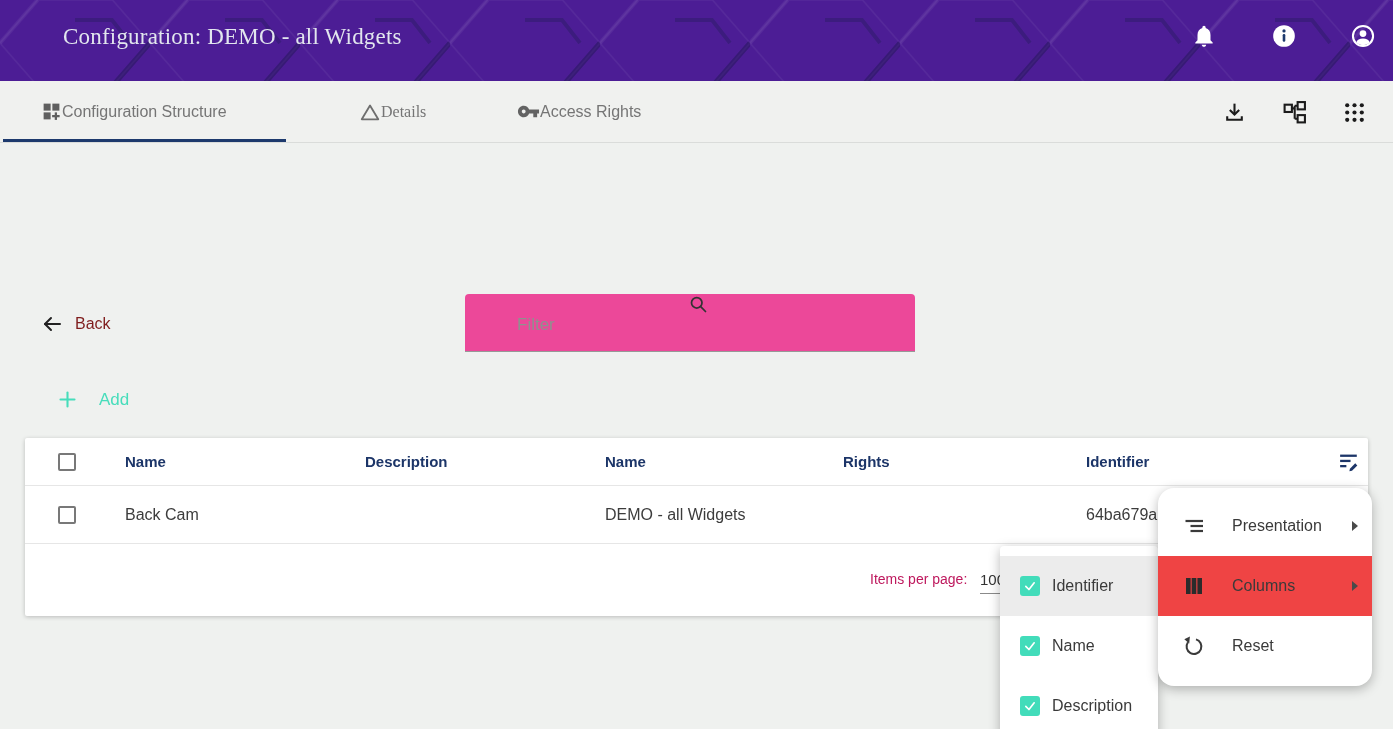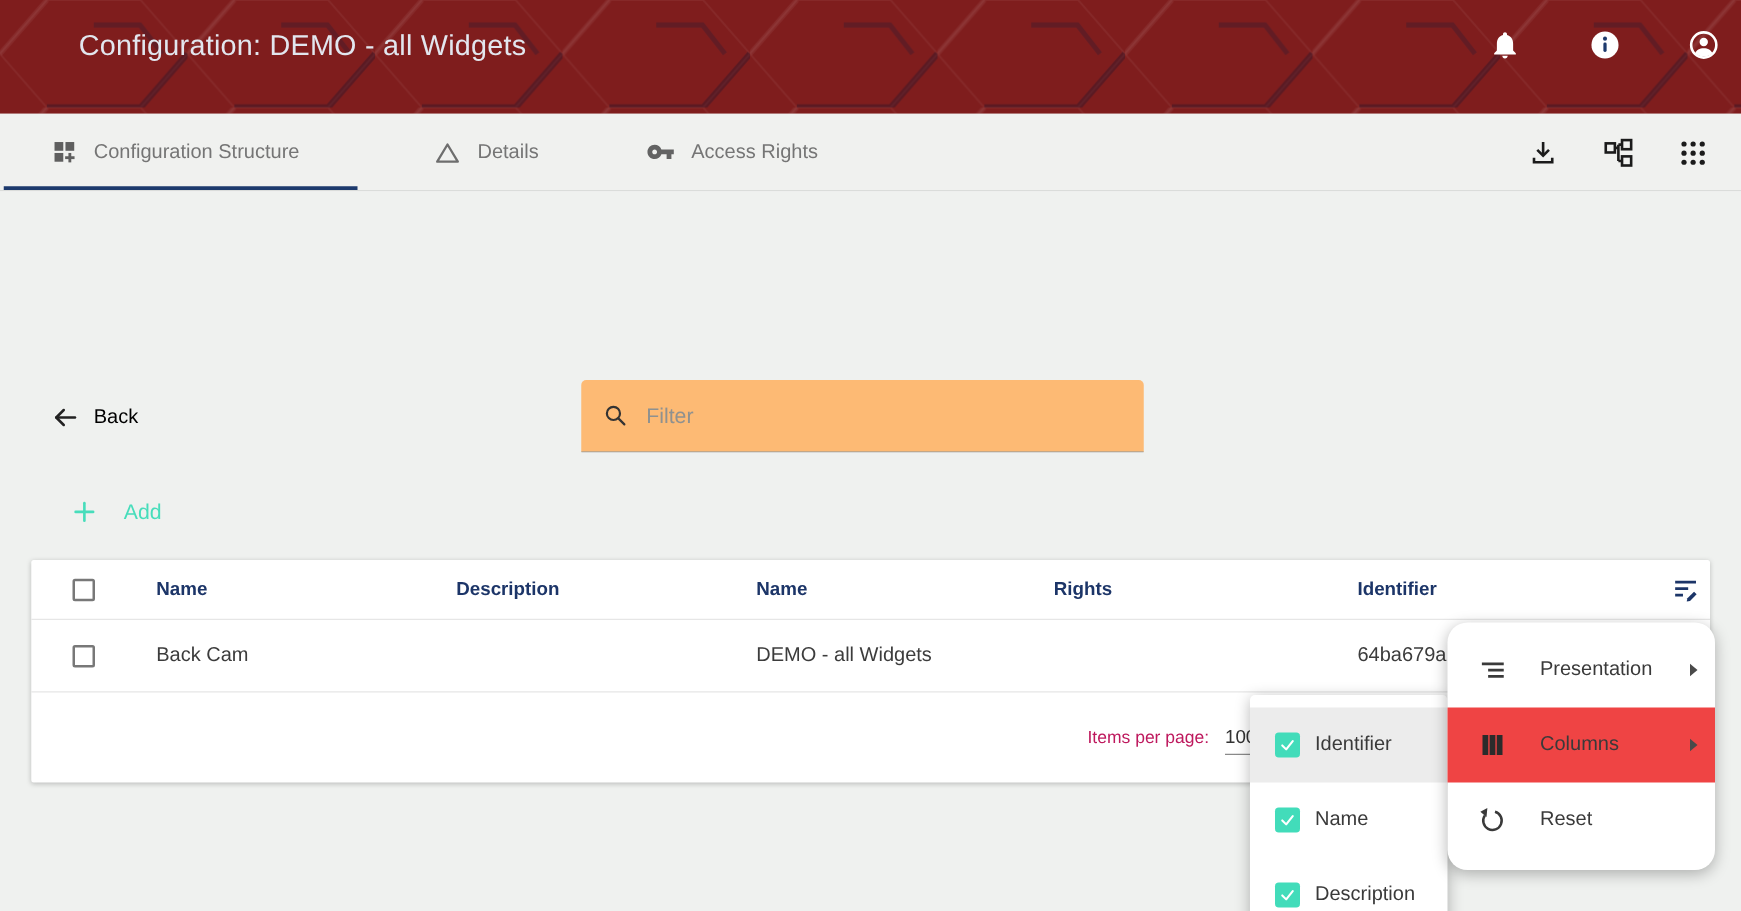--- a/index.html
+++ b/index.html
@@ -1,44 +1,44 @@
 <!DOCTYPE html>
 <html><head>
 <meta charset="utf-8">
 <style>
   * { margin:0; padding:0; box-sizing:border-box; }
   html,body { width:1393px; height:729px; overflow:hidden; background:#eff1ef;
     font-family:"Liberation Sans", sans-serif; }
 
   
-  .app-header { position:relative; height:91px; background:#7f1d1d; overflow:hidden; }
+  .app-header { position:relative; height:81px; background:#4c1d95; overflow:hidden;font-family:Liberation Serif, serif; }
   .hex-bg { position:absolute; inset:0; width:100%; height:100%; }
   .app-title { position:absolute; left:63px; top:0; height:73px; display:flex; align-items:center;
     color:#e2e6ee; font-size:23px; font-weight:500; letter-spacing:.2px; z-index:2; }
   .hdr-icon { position:absolute; top:23px; width:26px; height:26px; z-index:2; cursor:pointer; }
 
   
   .tabbar { position:relative; height:62px; background:#f0f1ef; border-bottom:1px solid #dadcda; }
-  .tab { position:absolute; top:0; height:61px; display:flex; align-items:center; gap:13px;
+  .tab { position:absolute; top:0; height:61px; display:flex; align-items:center; 
     color:#757575; font-size:16px; cursor:pointer; }
   .tab-cfg { left:41px; }
-  .tab-details { left:347px; }
+  .tab-details { left:359px;font-family:Liberation Serif, serif; }
   .tab-access { left:517px; }
   .tab-underline { position:absolute; left:3px; bottom:0; width:283px; height:3px; background:#1d3a6d; }
   .tab-action { position:absolute; top:19px; width:25px; height:25px; cursor:pointer; }
 
   
   .content { position:relative; height:594px; background:#eff1ef; }
 
   .back-btn { position:absolute; left:40px; top:158px; height:46px; display:flex; align-items:center;
-    gap:11px; color:#000000; font-size:16px; cursor:pointer; }
+    gap:11px; color:#7f1d1d; font-size:16px; cursor:pointer; }
 
   .filter-box { position:absolute; left:465px; top:151px; width:450px; height:58px;
-    background:#fdba74; border-radius:4px 4px 0 0; border-bottom:1px solid #979997;
-    display:flex; align-items:center; }
+    background:#ec4899; border-radius:4px 4px 0 0; border-bottom:1px solid #979997;
+    display:flex; align-items:center;flex-direction:column; }
   .filter-box svg { margin-left:17px; }
   .filter-input { border:none; outline:none; background:transparent; margin-left:14px;
     font-size:17px; color:#3a3a3a; width:360px; font-family:"Liberation Sans",sans-serif; }
   .filter-input::placeholder { color:#8f918f; }
 
   .add-btn { position:absolute; left:57px; top:246px; display:flex; align-items:center; gap:21px;
     color:#47ddbb; font-size:17px; font-weight:500; cursor:pointer; }
 
   
   .card { position:absolute; left:25px; top:295px; width:1343px; height:178px; background:#fff;

